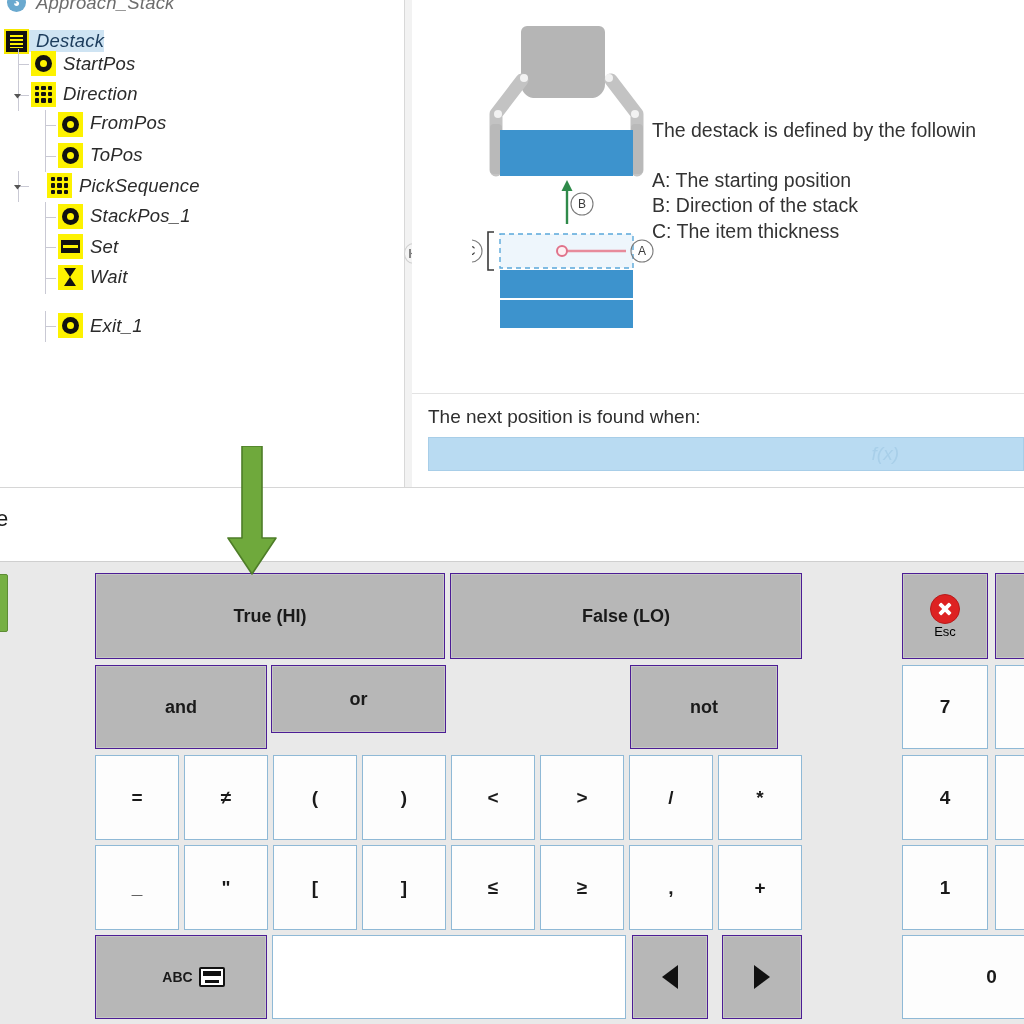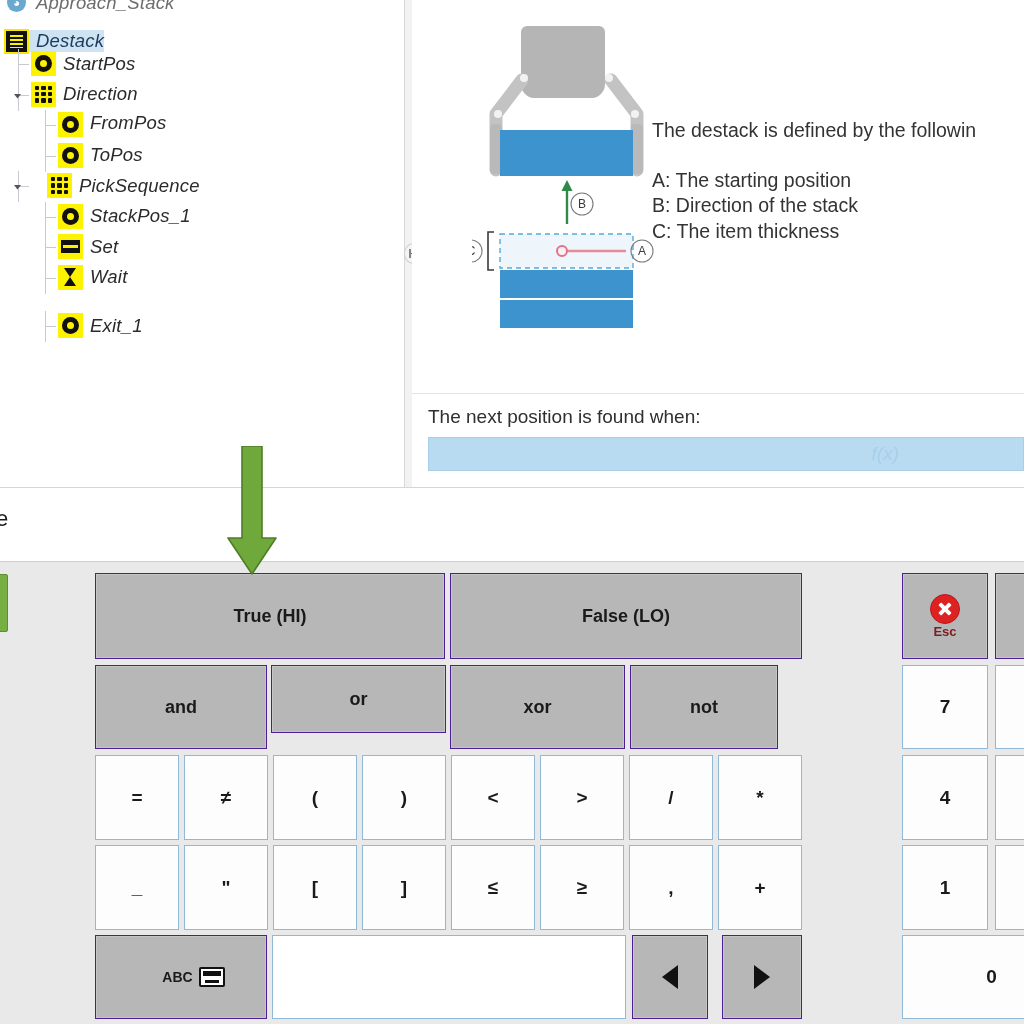--- a/index.html
+++ b/index.html
@@ -82,21 +82,21 @@
   .key.sym{font-weight:bold;font-size:19px;}
   .key.num{font-weight:bold;font-size:19px;}
   .key.txt{font-weight:bold;font-size:18px;}
   .key.wide-label{font-size:14px;padding-left:25px;}
   .key.input{background:#ffffff;border:1px solid #8fb9d6;}
   .key.esc{flex-direction:column;gap:1px;font-size:14px;}
   .esc-x{width:28px;height:28px;border-radius:50%;background:#dd2222;border:1px solid #b71a1a;position:relative;}
   .esc-x::before,.esc-x::after{content:"";position:absolute;left:50%;top:50%;width:15px;height:4px;background:#fff;border-radius:1px;}
   .esc-x::before{transform:translate(-50%,-50%) rotate(45deg);}
   .esc-x::after{transform:translate(-50%,-50%) rotate(-45deg);}
-  .esc-label{font-size:13px;font-weight:bold;color:#7f1d1d;line-height:1;}
+  .esc-label{font-size:13px;font-weight:normal;color:#000000;line-height:1;}
   .kbd-glyph{display:inline-block;width:22px;height:16px;border:2px solid #111;border-radius:2px;margin-left:6px;position:relative;vertical-align:middle;background:#fff;}
   .kbd-glyph::after{content:"";position:absolute;left:2px;top:2px;right:2px;height:5px;background:#111;}
   .kbd-glyph::before{content:"";position:absolute;left:4px;bottom:2px;right:4px;height:3px;background:#111;}
   .arrow-l,.arrow-r{width:0;height:0;}
   .arrow-l{border-top:12px solid transparent;border-bottom:12px solid transparent;border-right:16px solid #111;}
   .arrow-r{border-top:12px solid transparent;border-bottom:12px solid transparent;border-left:16px solid #111;}
 
   
   .green-arrow{position:absolute;left:224px;top:446px;width:56px;height:130px;z-index:40;pointer-events:none;}
 </style>
@@ -339,21 +339,20 @@
   </div>
 
   <div class="kb" id="kb">
     <div class="kb-left">
       <span class="tab"></span>
     </div>
   <div class="key gray inner txt" style="left: 95px; top: 11px; width: 350px; height: 86px;">True (HI)</div>
       <div class="key gray inner txt" style="left: 450px; top: 11px; width: 352px; height: 86px;">False (LO)</div>
       <div class="key gray inner txt" style="left: 95px; top: 103px; width: 172px; height: 84px;">and</div>
       <div class="key gray inner txt" style="left: 271px; top: 103px; width: 175px; height: 68px;">or</div>
-      <div class="key gray inner txt" style="left: 450px; top: 103px; width: 175px; height: 84px;">xor</div>
       <div class="key gray inner txt" style="left: 630px; top: 103px; width: 148px; height: 84px;">not</div>
       <div class="key sym" style="left: 95px; top: 193px; width: 84px; height: 85px;">=</div>
       <div class="key sym" style="left: 184px; top: 193px; width: 84px; height: 85px;">≠</div>
       <div class="key sym" style="left: 273px; top: 193px; width: 84px; height: 85px;">(</div>
       <div class="key sym" style="left: 362px; top: 193px; width: 84px; height: 85px;">)</div>
       <div class="key sym" style="left: 451px; top: 193px; width: 84px; height: 85px;">&lt;</div>
       <div class="key sym" style="left: 540px; top: 193px; width: 84px; height: 85px;">&gt;</div>
       <div class="key sym" style="left: 629px; top: 193px; width: 84px; height: 85px;">/</div>
       <div class="key sym" style="left: 718px; top: 193px; width: 84px; height: 85px;">*</div>
       <div class="key sym" style="left: 95px; top: 283px; width: 84px; height: 85px;">_</div>

